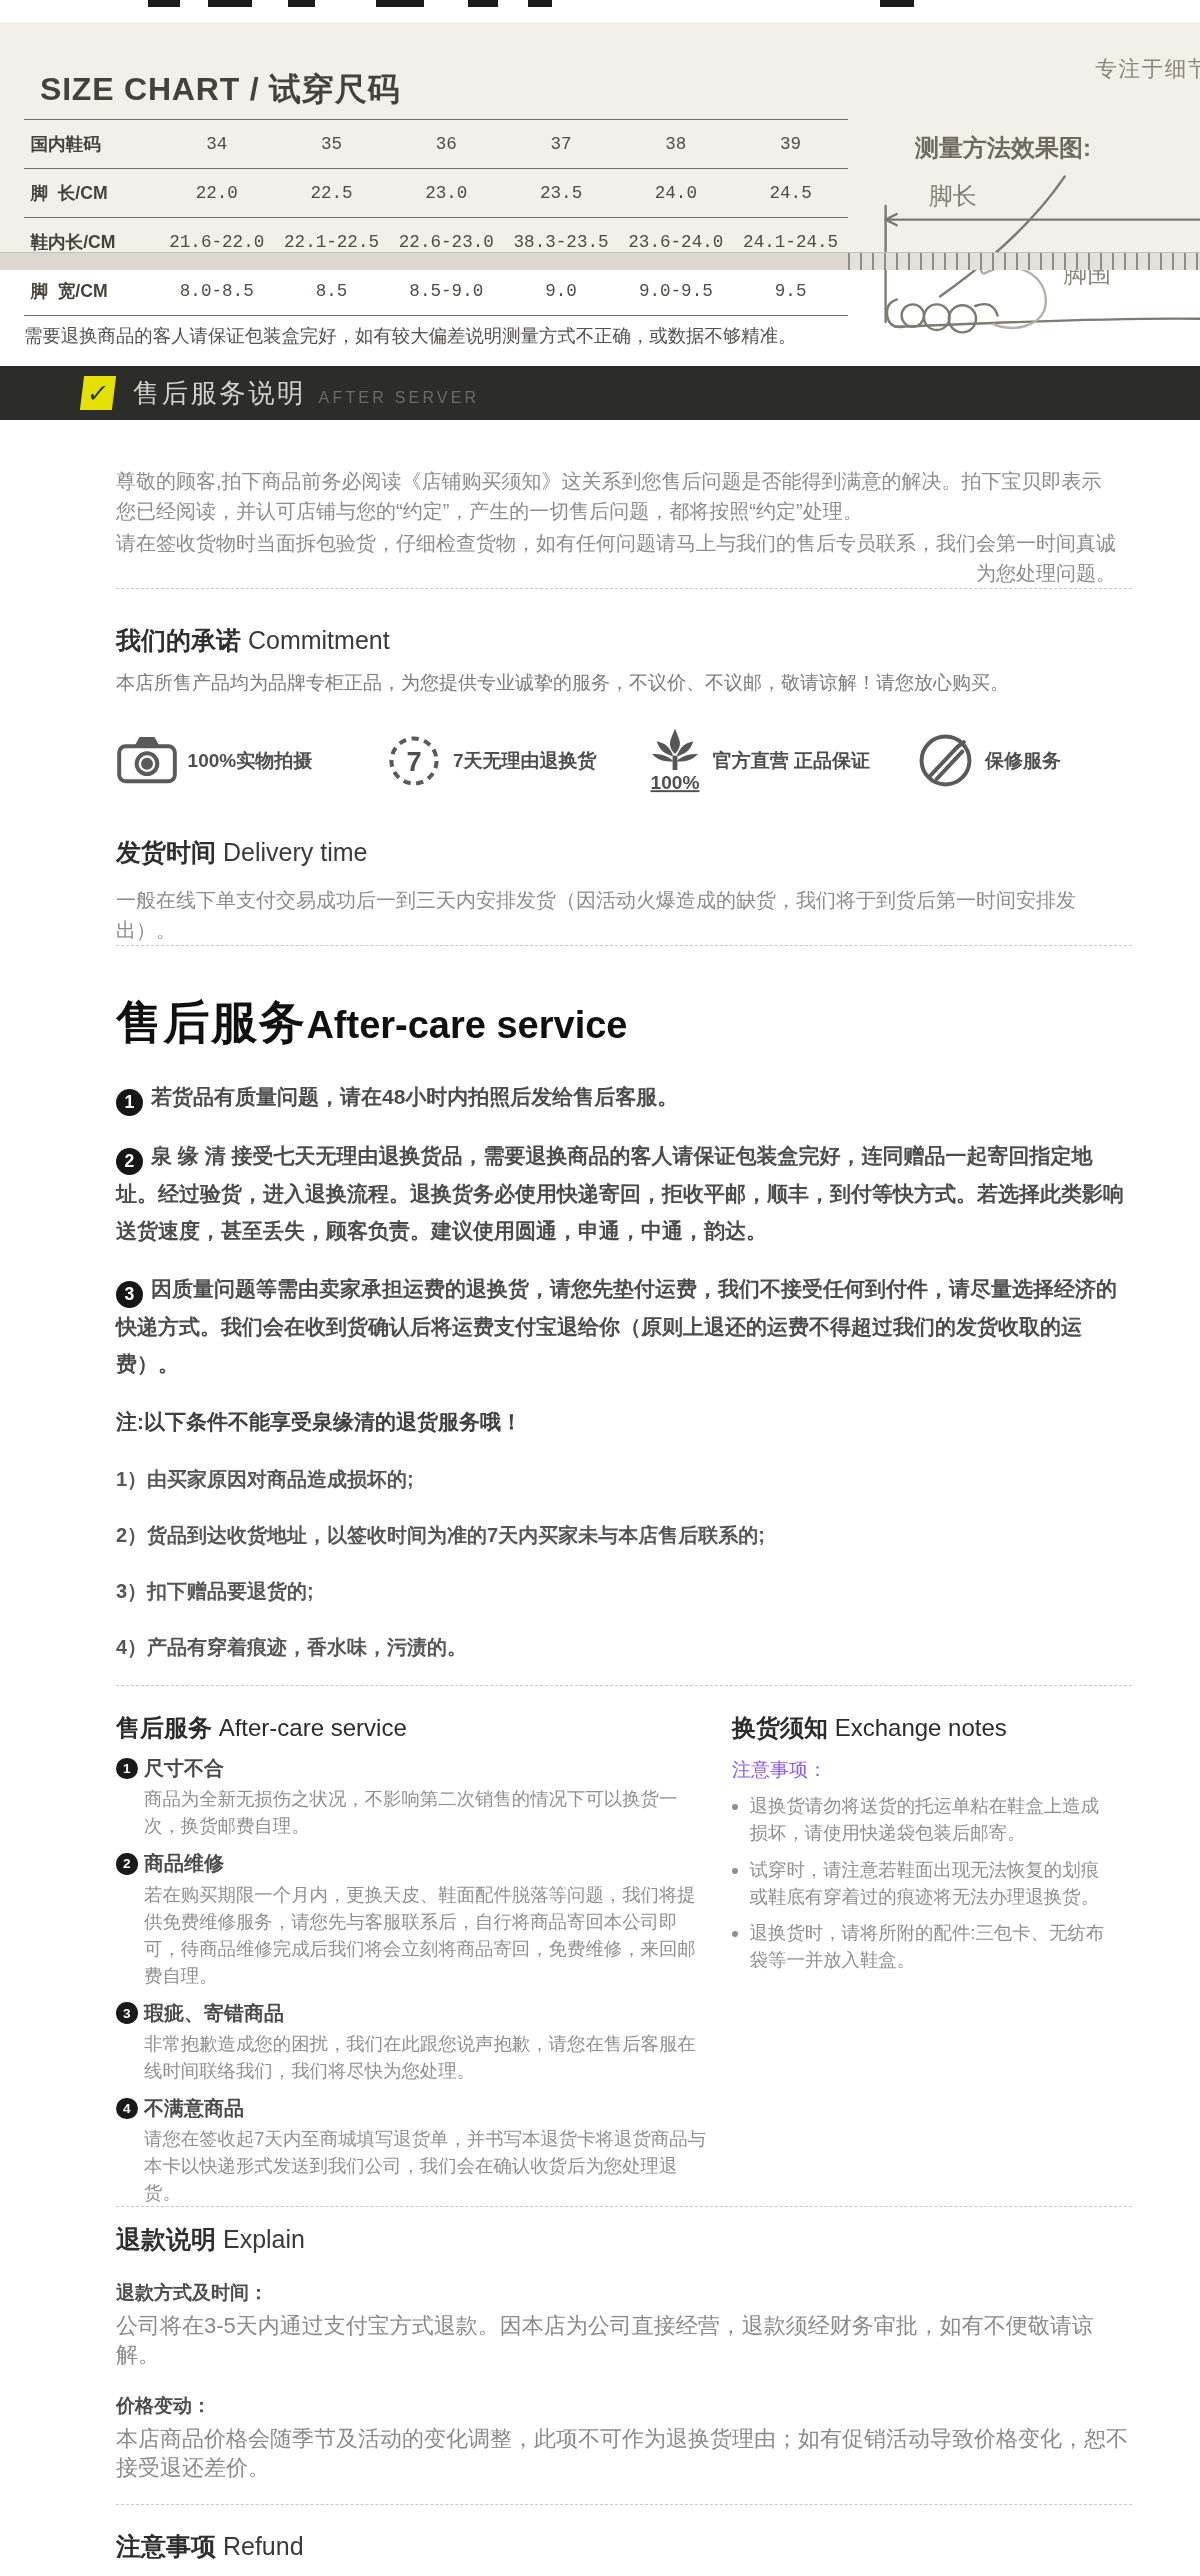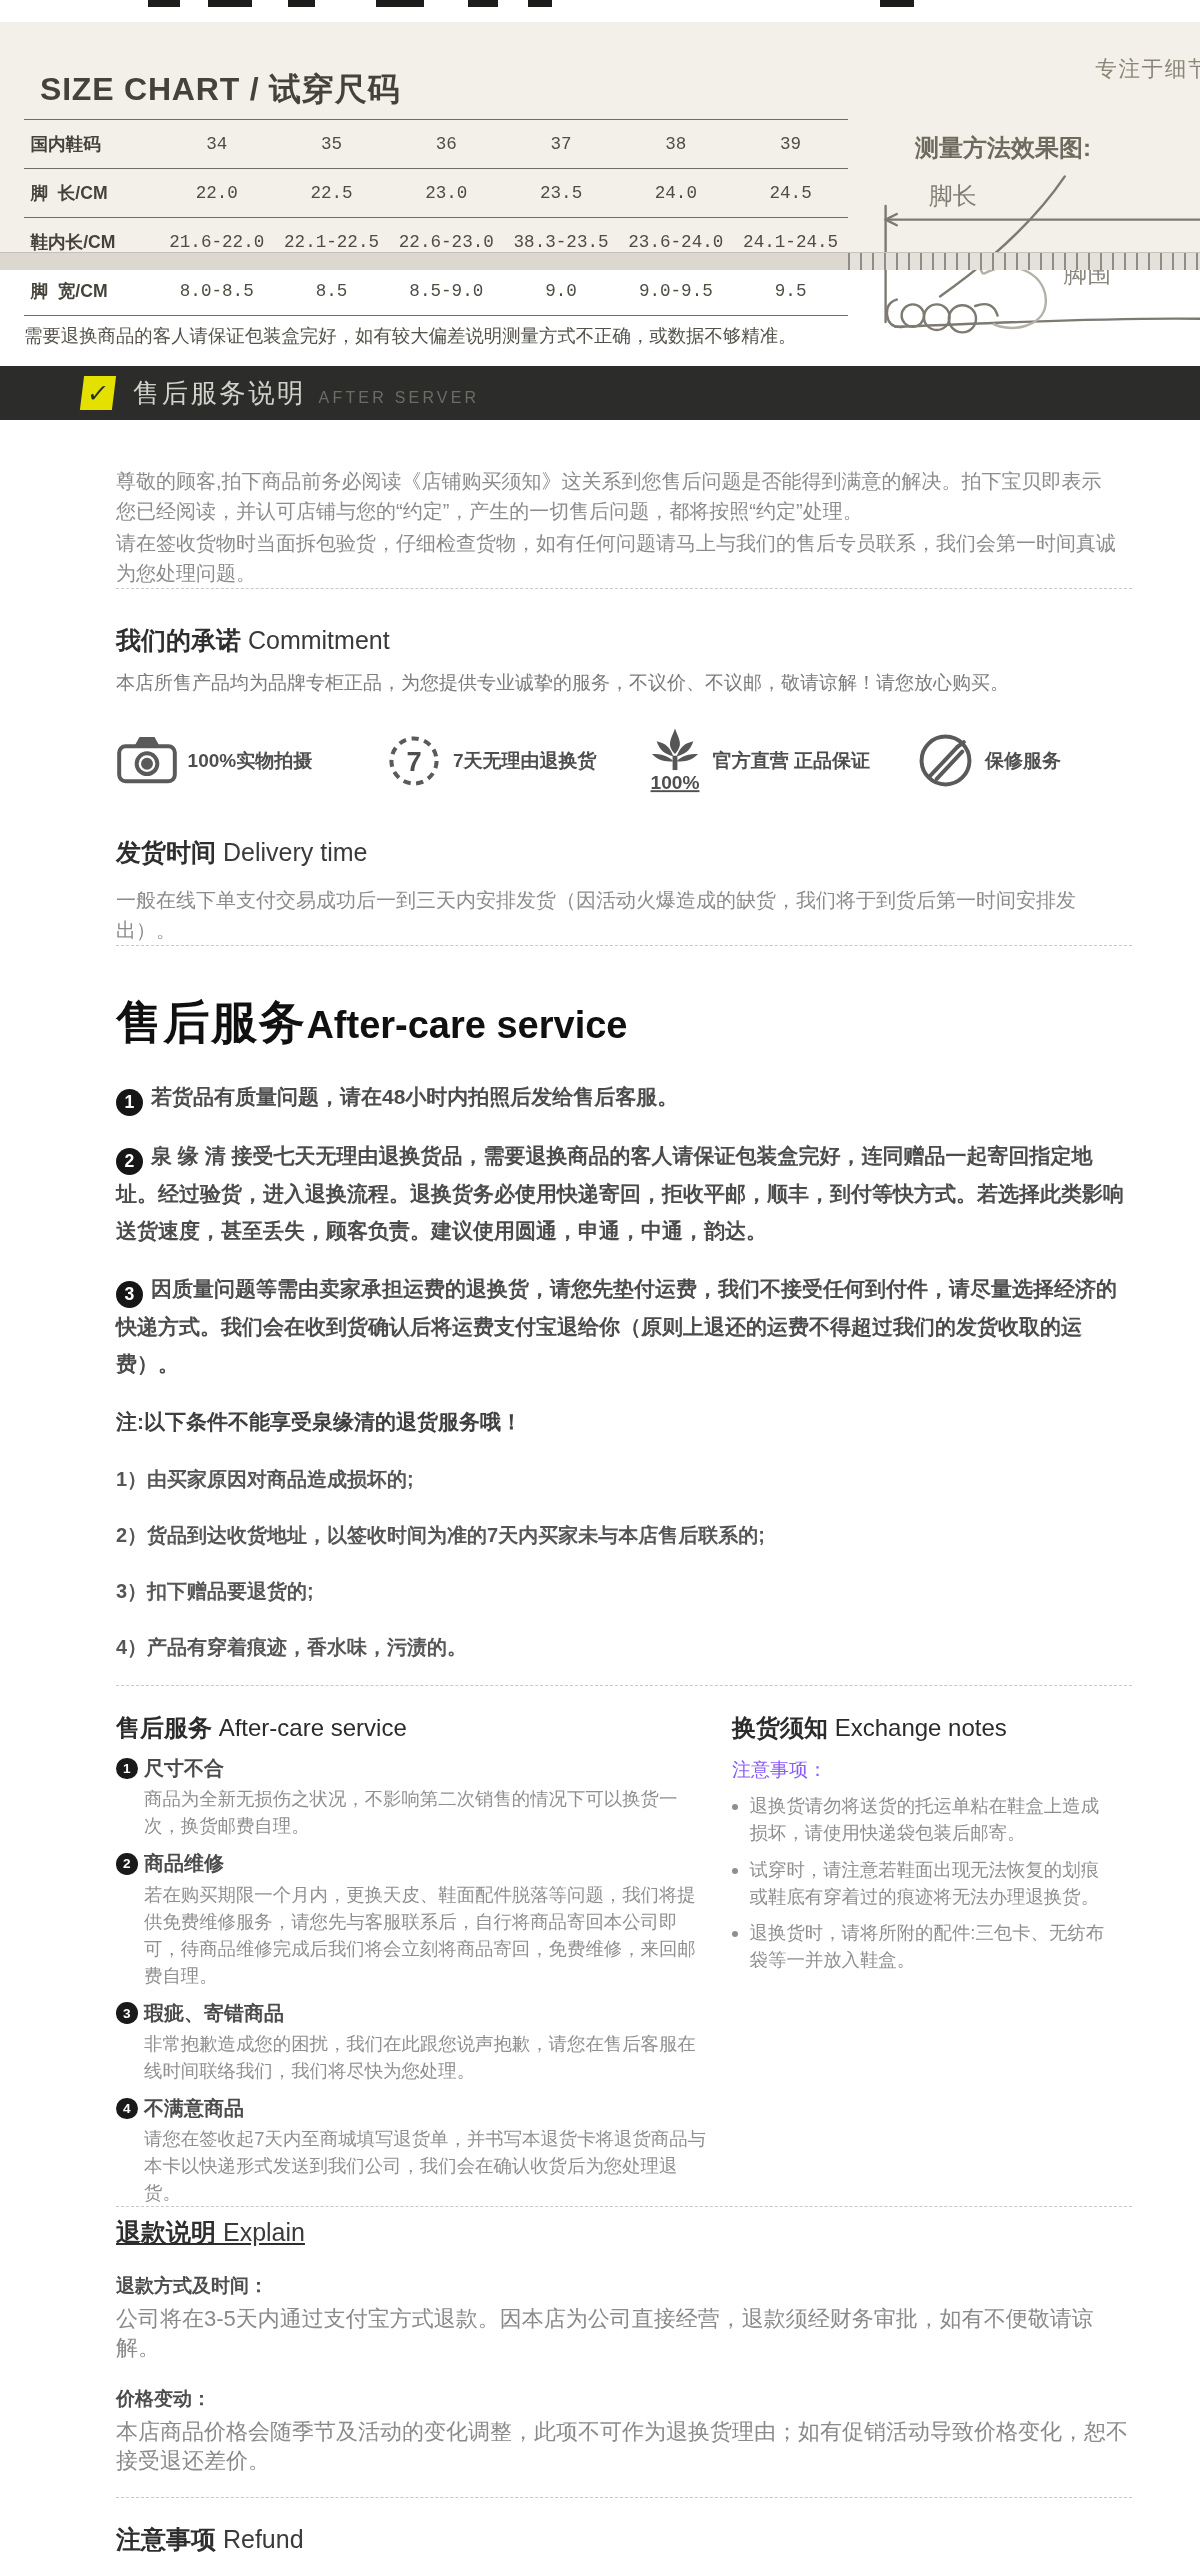--- a/index.html
+++ b/index.html
@@ -79,21 +79,21 @@
   .ball-s{display:inline-flex;width:21.6px;height:21.6px;border-radius:50%;background:#1a1a1a;color:#fff;
     font-size:13.6px;font-weight:bold;align-items:center;justify-content:center;margin-right:6.4px;flex:0 0 auto;}
   .care-body{margin:3.2px 0 0 28px;font-size:18.4px;color:#8f8f8f;line-height:27px;}
   .col-right{margin-left:20px;width:384px;}
   .exch-note-title{margin-top:12.8px;font-size:19px;color:#8b5cf6;}
   .exch-ul{margin:8px 0 0 0;padding-left:17.6px;}
   .exch-ul li{font-size:18.4px;color:#8f8f8f;line-height:27px;margin-top:9.6px;}
   .hr-4{margin-top:24px;}
 
   
-  .explain-h2{margin-top:9px;text-decoration:underline;}
+  .explain-h2{margin-top:16px;}
   .sub-bold{margin-top:24px;font-size:19px;font-weight:bold;color:#4d4d4d;}
   .sub-body{margin-top:4.8px;font-size:22px;color:#8a8a8a;line-height:29px;}
   .hr-5{margin-top:53px;}
 
   
   .notice-h2{margin-top:25.6px;}
 </style>
 </head>
 <body>
 
@@ -188,21 +188,21 @@
   <div class="dark-bar">
     <div class="check-box">✓</div>
     <div class="bar-title">售后服务说明</div>
     <div class="bar-sub">AFTER  SERVER</div>
   </div>
 
   <div class="content">
 
     <div class="intro">
       <p class="gray-p">尊敬的顾客,拍下商品前务必阅读《店铺购买须知》这关系到您售后问题是否能得到满意的解决。拍下宝贝即表示您已经阅读，并认可店铺与您的“约定”，产生的一切售后问题，都将按照“约定”处理。</p>
-      <p class="gray-p" style="margin-top:1.6px;">请在签收货物时当面拆包验货，仔细检查货物，如有任何问题请马上与我们的售后专员联系，我们会第一时间真诚为您处理问题。</p>
+      <p class="gray-p" style="margin-top:1.6px;text-align:right;">请在签收货物时当面拆包验货，仔细检查货物，如有任何问题请马上与我们的售后专员联系，我们会第一时间真诚为您处理问题。</p>
     </div>
     <hr class="dashed hr-1">
 
     <h2 class="sec-h2 commit-h2"><span class="cn">我们的承诺</span> <span class="en">Commitment</span></h2>
     <p class="gray-p commit-p">本店所售产品均为品牌专柜正品，为您提供专业诚挚的服务，不议价、不议邮，敬请谅解！请您放心购买。</p>
 
     <div class="commit-row">
       <div class="commit-item ci-1">
         <svg class="c-icon" width="62" height="51" viewBox="0 0 78 64">
           <g stroke="#5a5a5a" stroke-width="5" fill="none">

